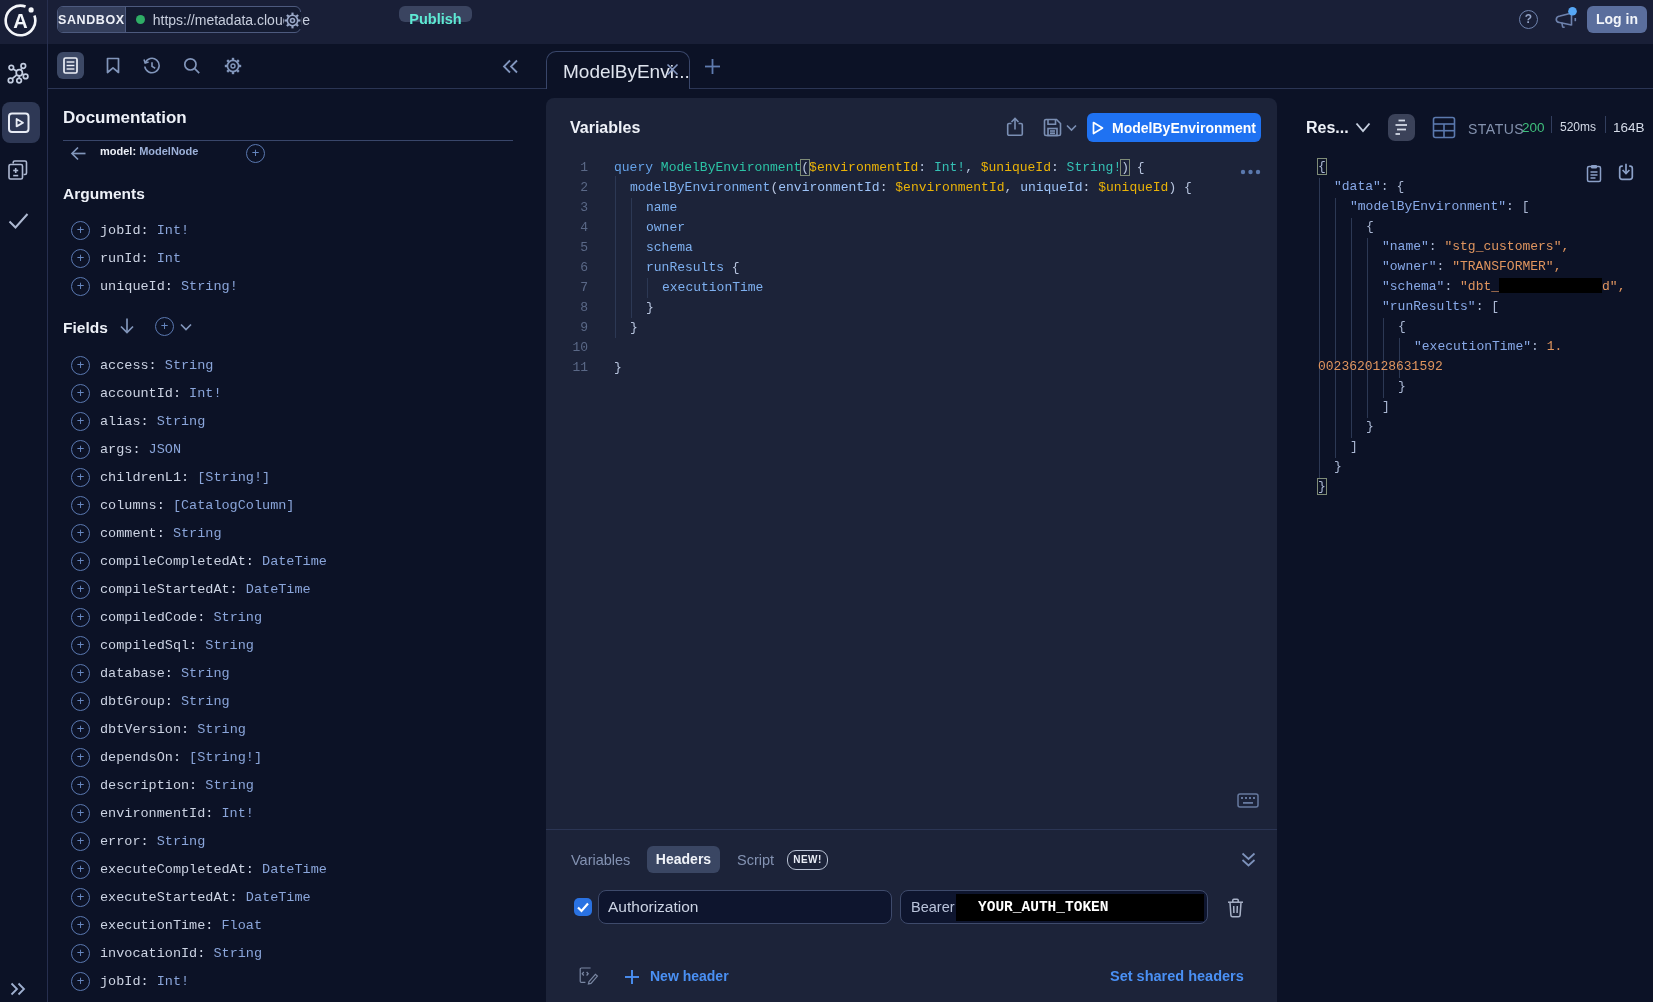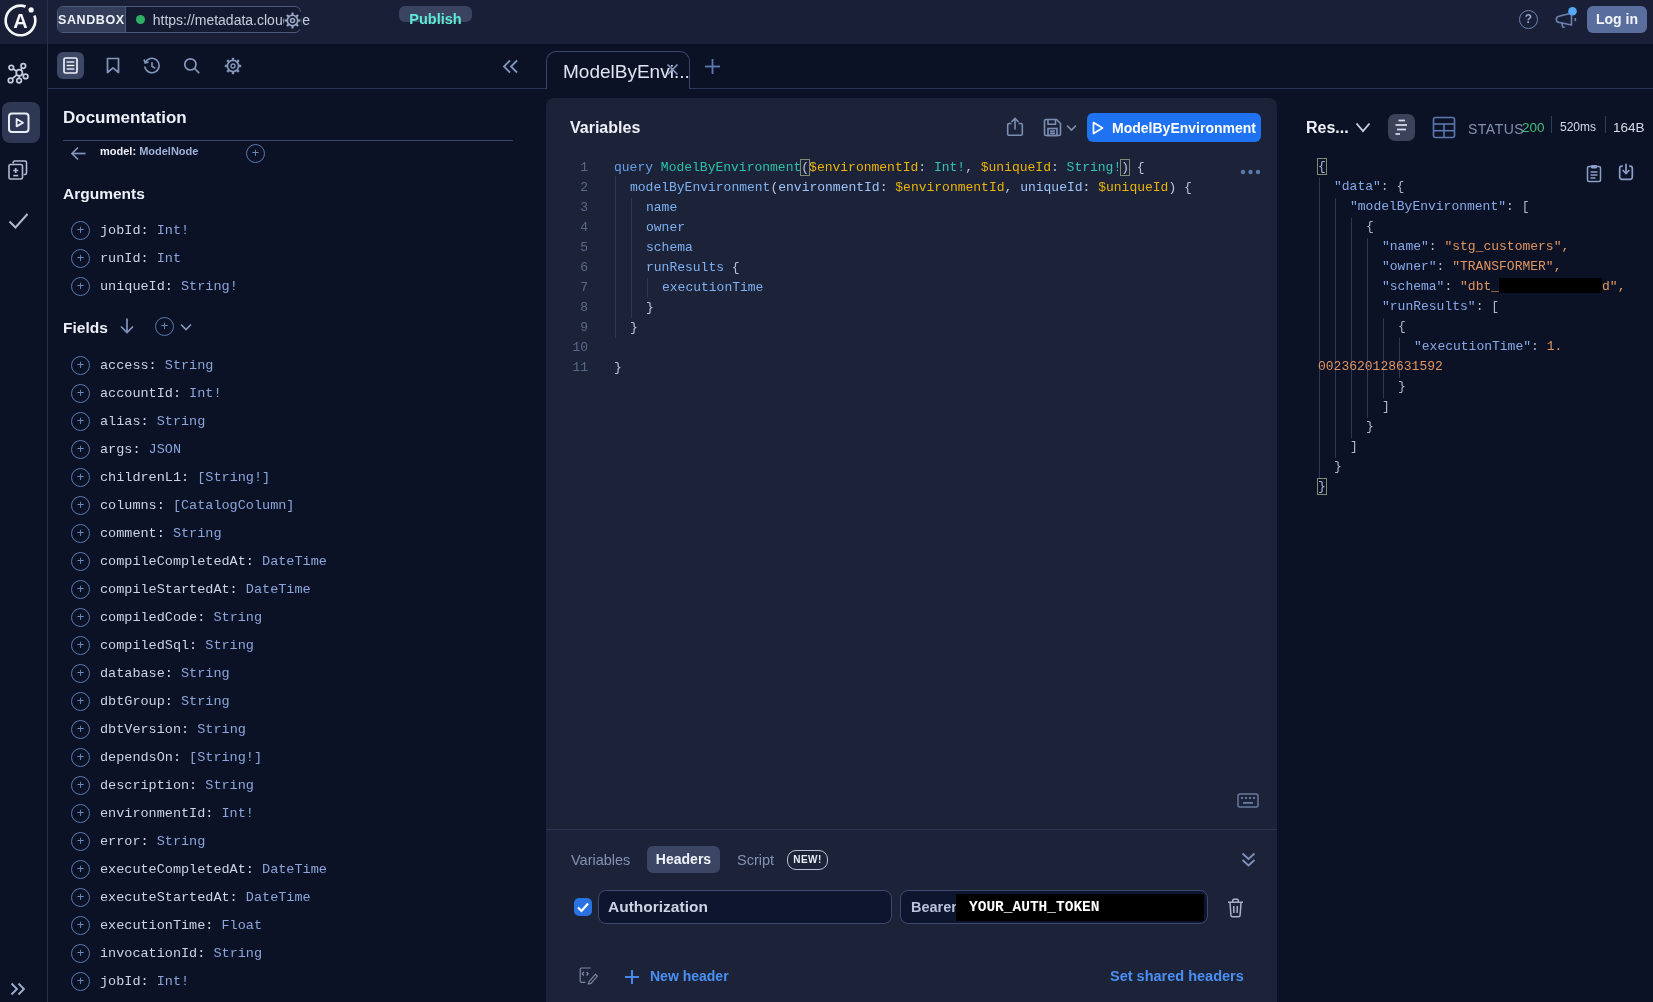--- a/index.html
+++ b/index.html
@@ -48,26 +48,26 @@
   #vhline{left:546px;top:829px;width:731px;height:1px;background:#2b3554;}
   .vtab{position:absolute;top:852px;font-size:14.5px;color:#8392b2;}
   #headerstab{left:647px;top:846px;width:73px;height:27px;border-radius:6px;background:#3a4663;
      box-sizing:border-box;text-align:center;line-height:27px;
      font-size:14px;font-weight:bold;color:#f0f3f9;}
   #newbadge{left:787px;top:850px;width:41px;height:20px;border-radius:9px;border:1px solid #b9c2d4;
      box-sizing:border-box;text-align:center;line-height:17px;font-size:10px;font-weight:bold;
      letter-spacing:0.5px;color:#e8ecf5;}
   #cbx{left:574px;top:898px;width:18px;height:18px;border-radius:5px;background:#2a72e2;}
   .hin{position:absolute;top:890px;height:34px;border:1px solid #3e4a6b;border-radius:8px;
-     box-sizing:border-box;background:#0e152e;font-size:14.5px;line-height:32px;font-weight:bold;}
+     box-sizing:border-box;background:#0e152e;font-size:14.5px;line-height:32px;}
   #hin1{left:598px;width:294px;color:#ccd4e4;padding-left:9px;font-size:15.5px;}
   #hin2{left:900px;width:308px;color:#b9c3da;}
   #blackbox{left:956px;top:894px;width:248px;height:27px;background:#000;color:#fff;
      font-family:"Liberation Mono",monospace;font-weight:bold;font-size:14.5px;line-height:27px;
-     padding-left:13px;box-sizing:border-box;}
+     padding-left:22px;box-sizing:border-box;}
   .blu{color:#4a90f4;font-weight:bold;font-size:14px;}
   
   #restitle{left:1306px;top:119px;font-size:16px;font-weight:bold;color:#eef1f8;}
   #filterbox{left:1388px;top:114px;width:27px;height:27px;border-radius:7px;background:#3b4259;}
   #status{left:1468px;top:121px;font-size:14px;letter-spacing:0.5px;color:#8492ae;}
   .sep{position:absolute;top:116px;width:1px;height:17px;background:#323e5e;}
   .jl{position:absolute;font-family:"Liberation Mono",monospace;font-size:13px;line-height:20px;
      white-space:pre;color:#aab7d3;}
   .jk{color:#88a9e8;} .js{color:#e0955f;}
   

